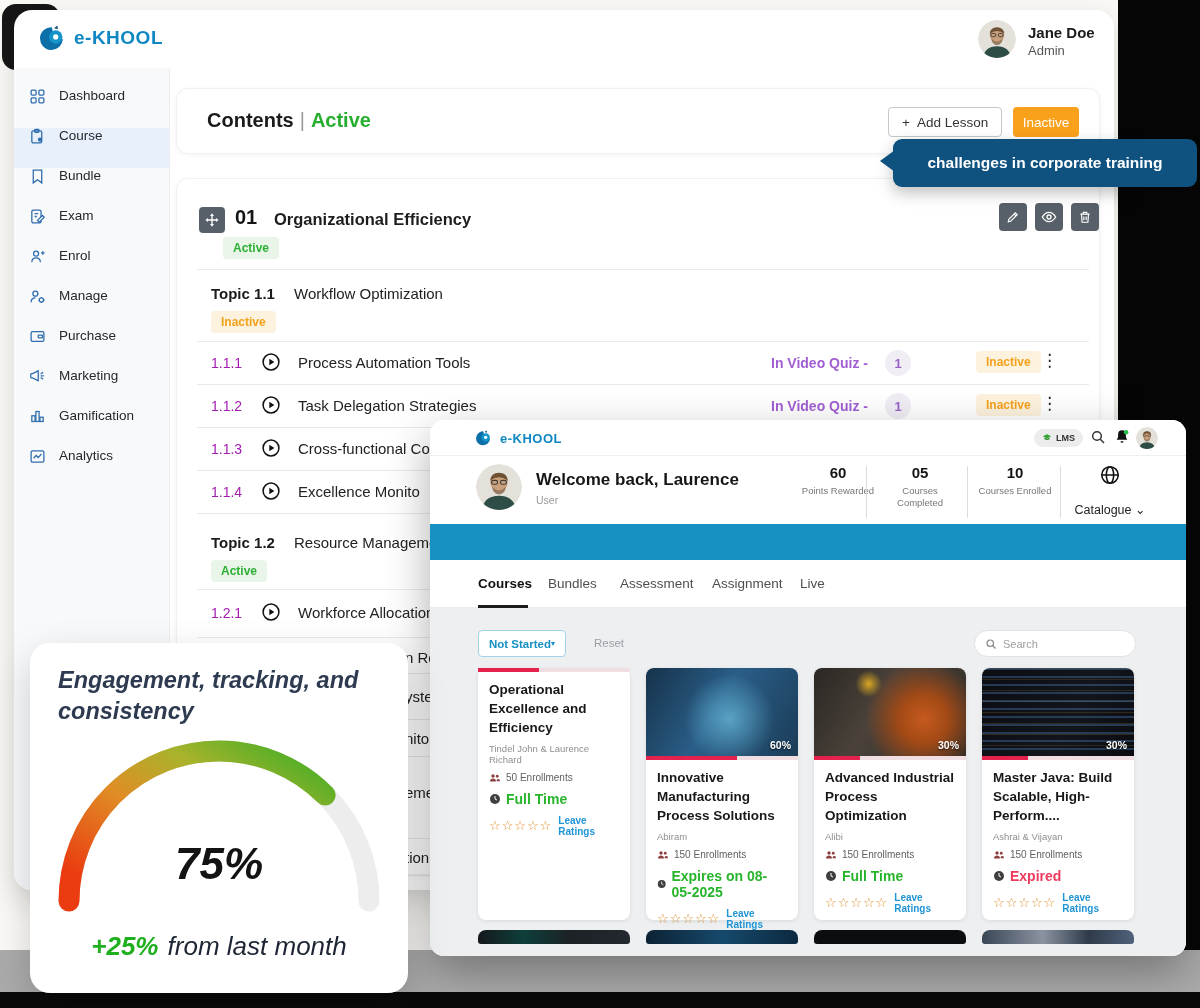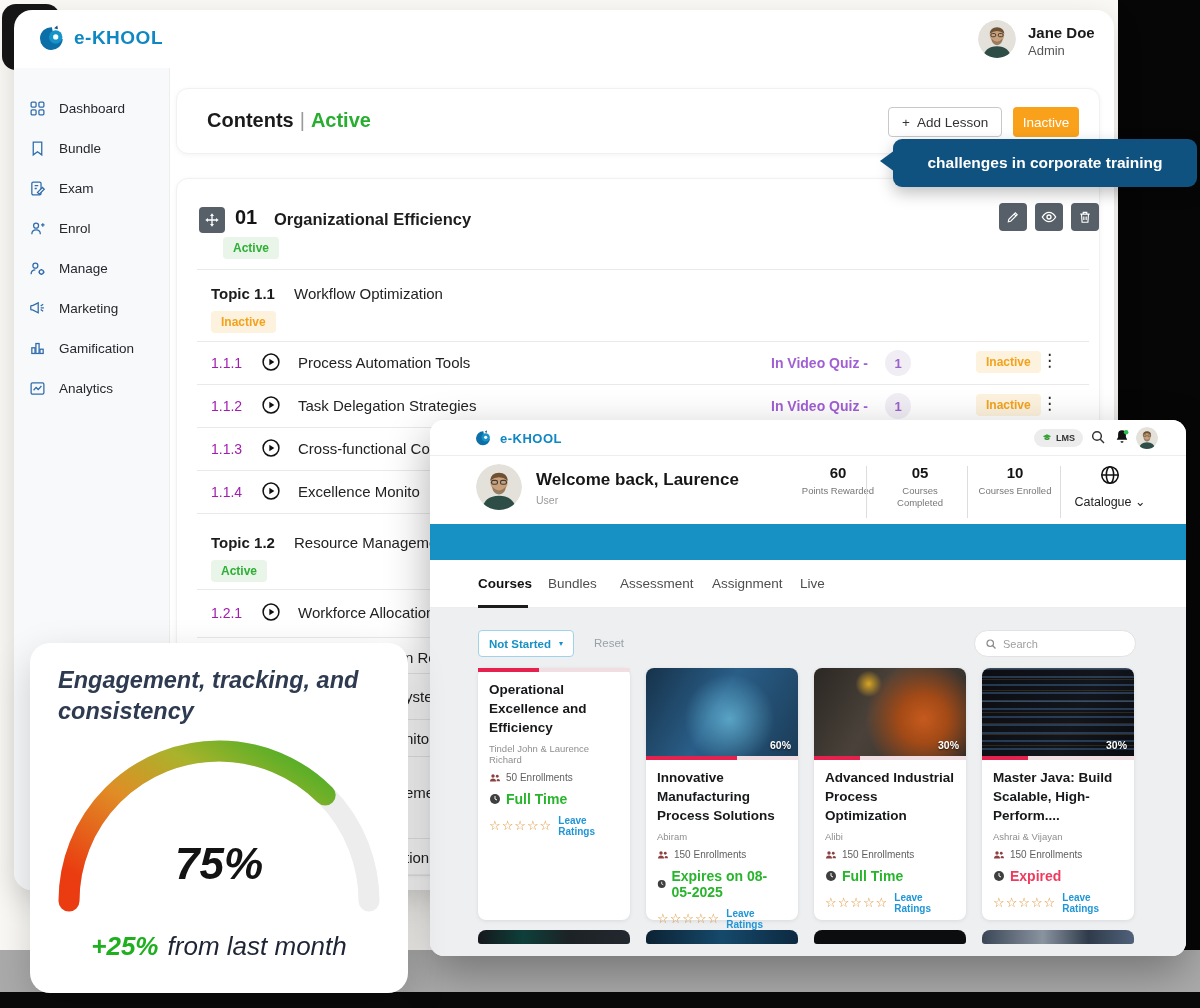--- a/index.html
+++ b/index.html
@@ -21,21 +21,21 @@
   .logo { display:flex; align-items:center; gap:8px; }
   .logo-text { font-weight:800; letter-spacing:.5px; color:#0f87c2; }
   .mw-logo { left:26px; top:15px; }
   .mw-logo .logo-text { font-size:19px; }
   .user-chip-avatar { left:964px; top:10px; width:38px; height:38px; border-radius:50%; overflow:hidden; }
   .user-name { left:1014px; top:14px; font-size:15px; font-weight:700; color:#1b1b1b; }
   .user-role { left:1014px; top:33px; font-size:13px; color:#555; }
 
   .sidebar { left:0; top:58px; width:156px; height:822px; background:#f8f9fa; border-right:1px solid #ededed;
     border-radius:0 0 0 18px; padding-top:20px; }
-  .side-item { height:40px; display:flex; align-items:center; padding-left:15px; gap:13px; cursor:pointer; }
+  .side-item { height:40px; display:flex; padding-left:15px; gap:13px; cursor:pointer; }
   .side-item span { font-size:13.5px; color:#25282c; font-weight:500; }
   .side-item.active { background:#e8f1fb; }
   .side-item svg { flex:0 0 auto; }
 
   .toolbar-card { left:162px; top:78px; width:924px; height:66px; background:#fff; border:1px solid #f1f1f1;
     border-radius:12px; box-shadow:0 1px 5px rgba(0,0,0,.05); }
   .tc-title { left:30px; top:20px; font-size:20px; font-weight:700; color:#1b1b1b; }
   .tc-title .sep { color:#9a9a9a; font-weight:400; padding:0 6px; }
   .tc-title .act { color:#27ae2f; }
   .btn-add { left:711px; top:18px; height:30px; padding:0 13px; display:flex; align-items:center; gap:7px;
@@ -92,31 +92,31 @@
   .pw-avatar-sm { left:706px; top:7px; width:22px; height:22px; border-radius:50%; overflow:hidden; cursor:pointer; }
 
   .welcome-avatar { left:46px; top:44px; width:46px; height:46px; border-radius:50%; overflow:hidden; }
   .welcome-title { left:106px; top:50px; font-size:17px; font-weight:700; color:#161616; }
   .welcome-sub { left:106px; top:74px; font-size:10.5px; color:#9a9a9a; }
   .stat { top:44px; width:76px; text-align:center; }
   .stat .v { font-size:15px; font-weight:700; color:#141414; }
   .stat .l { margin-top:4px; font-size:9.5px; color:#777; line-height:1.3; }
   .stat-div { top:46px; width:1px; height:52px; background:#ddd; }
   .catalogue { left:632px; top:44px; width:96px; text-align:center; cursor:pointer; }
-  .catalogue .lbl { margin-top:4px; font-size:12.5px; color:#222; font-weight:500; }
+  .catalogue .lbl { margin-top:12px; font-size:12.5px; color:#222; font-weight:500; }
   .banner { left:0; top:104px; width:756px; height:36px; background:#1791c4; }
 
   .tabs { left:0; top:140px; width:756px; height:48px; background:#fff; border-bottom:1px solid #ececec; }
   .tab { position:absolute; top:16px; font-size:13.5px; color:#4e4e4e; font-weight:500; cursor:pointer; }
   .tab.active { color:#111; font-weight:700; }
   .tab-underline { position:absolute; left:48px; top:45px; width:50px; height:3px; background:#1c1c1c; }
 
   .panel { left:0; top:188px; width:756px; height:348px; background:#edeff1; }
   .dd { left:48px; top:22px; height:27px; padding:0 10px; background:#fff; border:1px solid #9fd3ea; border-radius:4px;
-    display:flex; align-items:center; gap:8px; font-size:11.5px; font-weight:600; color:#1791c4; cursor:pointer; }
+    display:flex; align-items:center; gap:0; font-size:11.5px; font-weight:600; color:#1791c4; cursor:pointer; }
   .reset { left:164px; top:29px; font-size:11.5px; color:#9aa0a6; cursor:pointer; }
   .searchbox { left:544px; top:22px; width:162px; height:27px; background:#fff; border:1px solid #e2e2e2;
     border-radius:14px; display:flex; align-items:center; gap:6px; padding:0 10px; }
   .searchbox input { border:none; outline:none; width:110px; font-size:11px; color:#444; background:transparent;
     font-family:"Liberation Sans", sans-serif; }
   .searchbox input::placeholder { color:#9e9e9e; }
 
   .card { position:absolute; top:248px; width:152px; height:252px; background:#fff; border-radius:8px;
     box-shadow:0 1px 4px rgba(0,0,0,.09); }
   .card.c0 { left:48px; } .card.c1 { left:216px; } .card.c2 { left:384px; } .card.c3 { left:552px; }
@@ -218,20 +218,28 @@
     <nav class="abs sidebar">
       <div class="side-item">
         <svg width="17" height="17" viewBox="0 0 24 24" fill="none" stroke="#2f6cad" stroke-width="1.8">
             <rect x="3" y="3" width="7" height="7" rx="1.5"></rect>
             <rect x="14" y="3" width="7" height="7" rx="1.5"></rect>
             <rect x="3" y="14" width="7" height="7" rx="1.5"></rect>
             <rect x="14" y="14" width="7" height="7" rx="1.5"></rect>
           </svg>
         <span>Dashboard</span>
       </div>
+      <div class="side-item active">
+        <svg width="17" height="17" viewBox="0 0 24 24" fill="none" stroke="#2f6cad" stroke-width="1.8">
+            <rect x="4" y="4" width="14" height="17" rx="2"></rect>
+            <rect x="8" y="2" width="6" height="4" rx="1"></rect>
+            <circle cx="15.5" cy="16.5" r="3" fill="#2f6cad" stroke="none"></circle>
+          </svg>
+        <span>Course</span>
+      </div>
       <div class="side-item">
         <svg width="17" height="17" viewBox="0 0 24 24" fill="none" stroke="#2f6cad" stroke-width="1.8">
             <path d="M6 3 H18 V21 L12 16.5 L6 21 Z"></path>
           </svg>
         <span>Bundle</span>
       </div>
       <div class="side-item">
         <svg width="17" height="17" viewBox="0 0 24 24" fill="none" stroke="#2f6cad" stroke-width="1.8">
             <rect x="4" y="3" width="13" height="18" rx="2"></rect>
             <path d="M8 8 h5 M8 12 h3"></path>
@@ -248,20 +256,27 @@
         <span>Enrol</span>
       </div>
       <div class="side-item">
         <svg width="17" height="17" viewBox="0 0 24 24" fill="none" stroke="#2f6cad" stroke-width="1.8">
             <circle cx="9" cy="8" r="3.5"></circle>
             <path d="M3 20 C3 16 6 14 9 14"></path>
             <circle cx="17.5" cy="17" r="3"></circle>
             <path d="M17.5 12.8 v1.4 M17.5 19.8 v1.4 M13.5 17 h1.4 M20.6 17 h1.4"></path>
           </svg>
         <span>Manage</span>
+      </div>
+      <div class="side-item">
+        <svg width="17" height="17" viewBox="0 0 24 24" fill="none" stroke="#2f6cad" stroke-width="1.8">
+            <rect x="3" y="5" width="18" height="14" rx="2"></rect>
+            <rect x="13" y="10" width="6" height="4" rx="1"></rect>
+          </svg>
+        <span>Purchase</span>
       </div>
       <div class="side-item">
         <svg width="17" height="17" viewBox="0 0 24 24" fill="none" stroke="#2f6cad" stroke-width="1.8">
             <path d="M13 4 L5 8 H3.5 A1 1 0 0 0 2.5 9 V13 A1 1 0 0 0 3.5 14 H5 L13 18 Z"></path>
             <path d="M16.5 8.5 L20 6 M16.5 11 H21 M16.5 13.5 L20 16"></path>
           </svg>
         <span>Marketing</span>
       </div>
       <div class="side-item">
         <svg width="17" height="17" viewBox="0 0 24 24" fill="none" stroke="#2f6cad" stroke-width="1.8">

